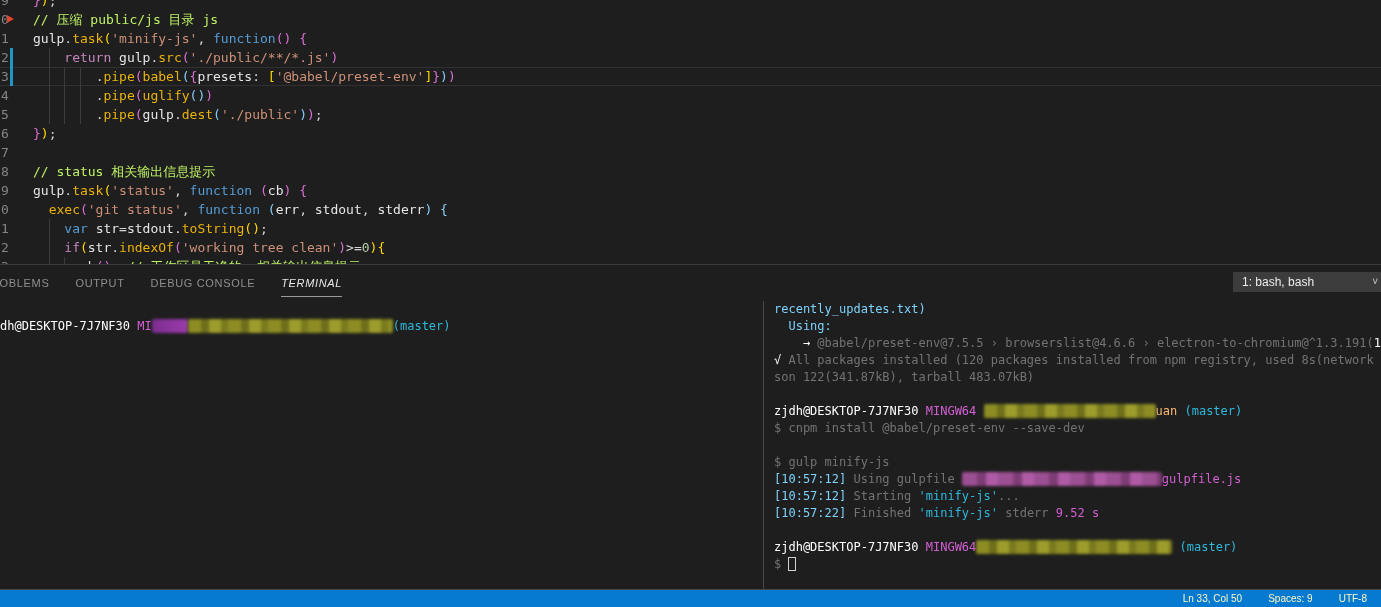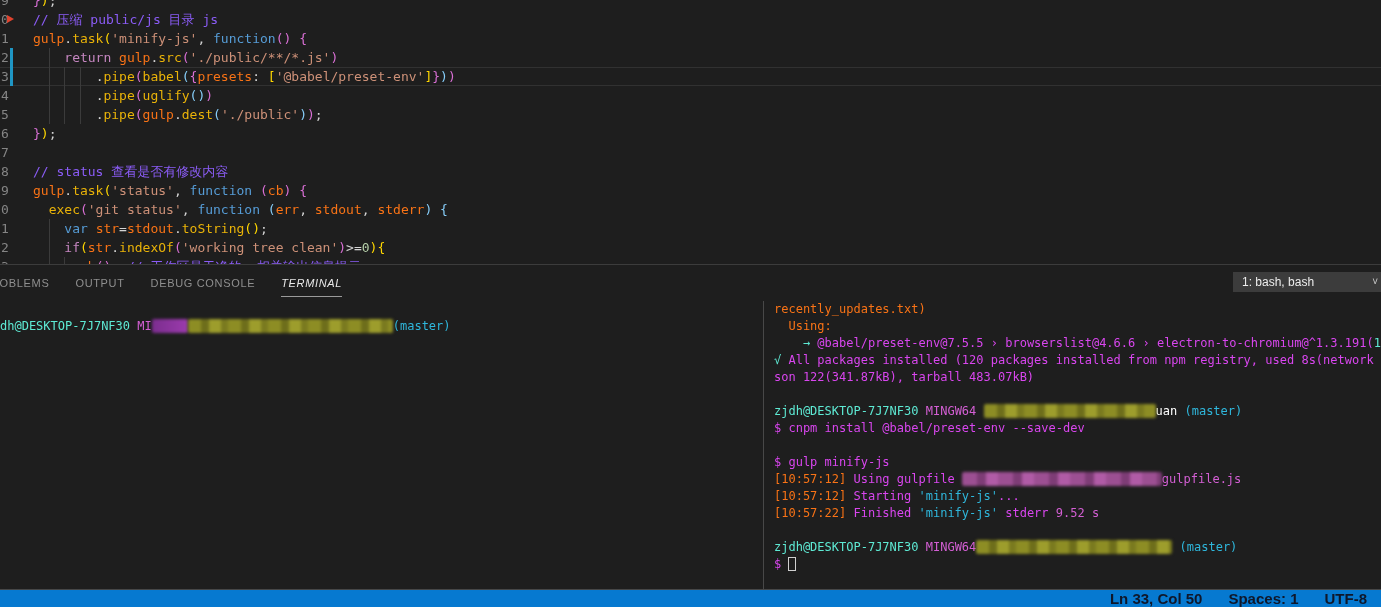--- a/index.html
+++ b/index.html
@@ -18,68 +18,68 @@
   .code-row { position: relative; height: 19px; line-height: 19px; white-space: pre;
               font-family: "DejaVu Sans Mono", monospace; font-size: 13px; }
   .code-row.current { box-shadow: inset 0 1px 0 #313131, inset 0 -1px 0 #313131; }
   .gutter-num { position: absolute; left: 1px; top: 0; width: 10px; color: #858585; }
   .mark-red { position: absolute; left: 7px; top: 5px; width: 0; height: 0;
               border-left: 7px solid #e0432e; border-top: 4px solid transparent; border-bottom: 4px solid transparent; }
   .mark-git { position: absolute; left: 10px; top: 0; width: 3px; height: 19px; background: #1f96c4; }
   .code-text { position: relative; display: inline-block; margin-left: 33px; }
   .guide { position: absolute; top: 0; width: 1px; height: 19px; background: #3b3b3b; }
   .tk-t{color:#d4d4d4}.tk-k{color:#569cd6}.tk-ctl{color:#c586c0}.tk-s{color:#ce9178}
-  .tk-f{color:#eab308}.tk-v{color:#f97316}.tk-c{color:#8b5cf6}.tk-n{color:#b5cea8}
+  .tk-f{color:#eab308}.tk-v{color:#e5e5e5}.tk-c{color:#bef264}.tk-n{color:#b5cea8}
   .tk-b1{color:#ffd700}.tk-b2{color:#da70d6}.tk-b3{color:#87cefa}
 
   
   #tabbar { position: relative; height: 36px; display: flex; align-items: center; overflow: hidden; }
   #tabs { display: flex; margin-left: -17px; }
   .tab { position: relative; margin-right: 26px; font-size: 11px; letter-spacing: 0.06em;
          color: #8f8f8f; text-transform: uppercase; cursor: pointer; white-space: nowrap; }
   .tab.active { color: #e7e7e7; font-style: italic; }
   .tab.active::after { content: ''; position: absolute; left: 0; right: 0; bottom: -8px; height: 1px; background: #9a9a9a; }
   #terminal-select { position: absolute; right: 0; top: 7px; height: 20px; width: 148px; background: #3c3c3c;
          color: #ededed; font-size: 12px; line-height: 20px; padding-left: 9px; overflow: hidden; }
   #terminal-select .chev { position: absolute; right: 3px; top: 0; color: #cccccc; font-size: 10px; }
 
   
   #terminals { position: relative; height: 289px; display: flex; }
   #term-left  { width: 763px; height: 100%; overflow: hidden; }
   #term-divider { width: 1px; height: 100%; background: #484848; }
   #term-right { flex: 1; height: 100%; overflow: hidden; padding-left: 10px; }
   .term-row { height: 17px; line-height: 17px; white-space: pre;
               font-family: "DejaVu Sans Mono", monospace; font-size: 12px; color: #cccccc; }
-  .tm-t{color:#d946ef}.tm-g{color:#5eead4}.tm-m{color:#d45fd4}.tm-cy{color:#2fb7dc}
-  .tm-y{color:#ffffff}.tm-gr{color:#f97316}
+  .tm-t{color:#737373}.tm-g{color:#ffffff}.tm-m{color:#d45fd4}.tm-cy{color:#2fb7dc}
+  .tm-y{color:#fdba74}.tm-gr{color:#7dd3fc}
   .blur { display: inline-block; height: 14px; border-radius: 2px; vertical-align: middle;
           transform: translateY(-1px); filter: blur(1.6px); }
   .blur-y { background: repeating-linear-gradient(90deg,#8d8d24 0 13px,#6e6e1b 13px 21px,#9d9d2c 21px 33px,#7a7a1f 33px 40px); }
   .blur-m { background: repeating-linear-gradient(90deg,#9c4f92 0 15px,#7e3c76 15px 24px,#b05ba6 24px 36px); }
   .blur-p { background: linear-gradient(90deg,#7b2d8e,#9b3bad); }
   .cursor { display: inline-block; width: 8px; height: 14px; border: 1px solid #d0d0d0; vertical-align: middle; transform: translateY(-1px); }
 
   
-  .status-item { color: #0f172a; font-size: 15px; cursor: pointer; font-weight: bold; }
+  .status-item { color: #fef9c3; font-size: 10px; cursor: pointer; }
 </style>
 </head>
 <body>
 
 <div id="editor">
   <div id="code-lines">
       <div class="code-row"><span class="gutter-num">9</span><span class="code-text"><span class="tk-b2">}</span><span class="tk-b1">)</span><span class="tk-t">;</span></span></div>
       <div class="code-row"><span class="gutter-num">0</span><span class="mark-red"></span><span class="code-text"><span class="tk-c">// 压缩 public/js 目录 js</span></span></div>
       <div class="code-row"><span class="gutter-num">1</span><span class="code-text"><span class="tk-v">gulp</span><span class="tk-t">.</span><span class="tk-f">task</span><span class="tk-b1">(</span><span class="tk-s">'minify-js'</span><span class="tk-t">, </span><span class="tk-k">function</span><span class="tk-b2">()</span><span class="tk-t"> </span><span class="tk-b2">{</span></span></div>
       <div class="code-row"><span class="gutter-num">2</span><span class="mark-git"></span><span class="code-text"><i class="guide" style="left: 2ch;"></i><span class="tk-t">    </span><span class="tk-ctl">return</span><span class="tk-t"> </span><span class="tk-v">gulp</span><span class="tk-t">.</span><span class="tk-f">src</span><span class="tk-b2">(</span><span class="tk-s">'./public/**/*.js'</span><span class="tk-b2">)</span></span></div>
       <div class="code-row current"><span class="gutter-num">3</span><span class="mark-git"></span><span class="code-text"><i class="guide" style="left: 2ch;"></i><i class="guide" style="left: 4ch;"></i><i class="guide" style="left: 6ch;"></i><span class="tk-t">        </span><span class="tk-t">.</span><span class="tk-f">pipe</span><span class="tk-b2">(</span><span class="tk-f">babel</span><span class="tk-b3">(</span><span class="tk-b2">{</span><span class="tk-v">presets</span><span class="tk-t">: </span><span class="tk-b1">[</span><span class="tk-s">'@babel/preset-env'</span><span class="tk-b1">]</span><span class="tk-b2">}</span><span class="tk-b3">)</span><span class="tk-b2">)</span></span></div>
       <div class="code-row"><span class="gutter-num">4</span><span class="code-text"><i class="guide" style="left: 2ch;"></i><i class="guide" style="left: 4ch;"></i><i class="guide" style="left: 6ch;"></i><span class="tk-t">        </span><span class="tk-t">.</span><span class="tk-f">pipe</span><span class="tk-b2">(</span><span class="tk-f">uglify</span><span class="tk-b3">()</span><span class="tk-b2">)</span></span></div>
       <div class="code-row"><span class="gutter-num">5</span><span class="code-text"><i class="guide" style="left: 2ch;"></i><i class="guide" style="left: 4ch;"></i><i class="guide" style="left: 6ch;"></i><span class="tk-t">        </span><span class="tk-t">.</span><span class="tk-f">pipe</span><span class="tk-b2">(</span><span class="tk-v">gulp</span><span class="tk-t">.</span><span class="tk-f">dest</span><span class="tk-b3">(</span><span class="tk-s">'./public'</span><span class="tk-b3">)</span><span class="tk-b2">)</span><span class="tk-t">;</span></span></div>
       <div class="code-row"><span class="gutter-num">6</span><span class="code-text"><span class="tk-b2">}</span><span class="tk-b1">)</span><span class="tk-t">;</span></span></div>
       <div class="code-row"><span class="gutter-num">7</span><span class="code-text"></span></div>
-      <div class="code-row"><span class="gutter-num">8</span><span class="code-text"><span class="tk-c">// status 查看是否有修改内容</span></span></div>
+      <div class="code-row"><span class="gutter-num">8</span><span class="code-text"><span class="tk-c">// status 相关输出信息提示</span></span></div>
       <div class="code-row"><span class="gutter-num">9</span><span class="code-text"><span class="tk-v">gulp</span><span class="tk-t">.</span><span class="tk-f">task</span><span class="tk-b1">(</span><span class="tk-s">'status'</span><span class="tk-t">, </span><span class="tk-k">function</span><span class="tk-t"> </span><span class="tk-b2">(</span><span class="tk-v">cb</span><span class="tk-b2">)</span><span class="tk-t"> </span><span class="tk-b2">{</span></span></div>
       <div class="code-row"><span class="gutter-num">0</span><span class="code-text"><span class="tk-t">  </span><span class="tk-f">exec</span><span class="tk-b2">(</span><span class="tk-s">'git status'</span><span class="tk-t">, </span><span class="tk-k">function</span><span class="tk-t"> </span><span class="tk-b3">(</span><span class="tk-v">err</span><span class="tk-t">, </span><span class="tk-v">stdout</span><span class="tk-t">, </span><span class="tk-v">stderr</span><span class="tk-b3">)</span><span class="tk-t"> </span><span class="tk-b3">{</span></span></div>
       <div class="code-row"><span class="gutter-num">1</span><span class="code-text"><i class="guide" style="left: 2ch;"></i><span class="tk-t">    </span><span class="tk-k">var</span><span class="tk-t"> </span><span class="tk-v">str</span><span class="tk-t">=</span><span class="tk-v">stdout</span><span class="tk-t">.</span><span class="tk-f">toString</span><span class="tk-b1">()</span><span class="tk-t">;</span></span></div>
       <div class="code-row"><span class="gutter-num">2</span><span class="code-text"><i class="guide" style="left: 2ch;"></i><span class="tk-t">    </span><span class="tk-ctl">if</span><span class="tk-b1">(</span><span class="tk-v">str</span><span class="tk-t">.</span><span class="tk-f">indexOf</span><span class="tk-b2">(</span><span class="tk-s">'working tree clean'</span><span class="tk-b2">)</span><span class="tk-t">&gt;=</span><span class="tk-n">0</span><span class="tk-b1">)</span><span class="tk-b1">{</span></span></div>
       <div class="code-row"><span class="gutter-num">3</span><span class="code-text"><i class="guide" style="left: 2ch;"></i><i class="guide" style="left: 4ch;"></i><span class="tk-t">      </span><span class="tk-v">cb</span><span class="tk-b2">()</span><span class="tk-t">; </span><span class="tk-c">// 工作区是干净的, 相关输出信息提示</span></span></div>
     </div>
 </div>
 
 <div id="panel">
   <div id="tabbar">
@@ -116,15 +116,15 @@
         <div class="term-row"><span class="tm-gr">[10:57:22]</span><span class="tm-t"> Finished </span><span class="tm-cy">'minify-js'</span><span class="tm-t"> stderr </span><span class="tm-m">9.52 s</span></div>
         <div class="term-row"></div>
         <div class="term-row"><span class="tm-g">zjdh@DESKTOP-7J7NF30</span><span class="tm-t"> </span><span class="tm-m">MINGW64</span><span class="blur blur-y" style="width: 196px;"></span><span class="tm-t"> </span><span class="tm-cy">(master)</span></div>
         <div class="term-row"><span class="tm-t">$ </span><span class="cursor"></span></div>
       </div>
   </div>
 </div>
 
 <div id="statusbar">
     <div class="status-item">Ln 33, Col 50</div>
-    <div class="status-item">Spaces: 1</div>
+    <div class="status-item">Spaces: 9</div>
     <div class="status-item">UTF-8</div>
   </div>
 
 </body></html>

